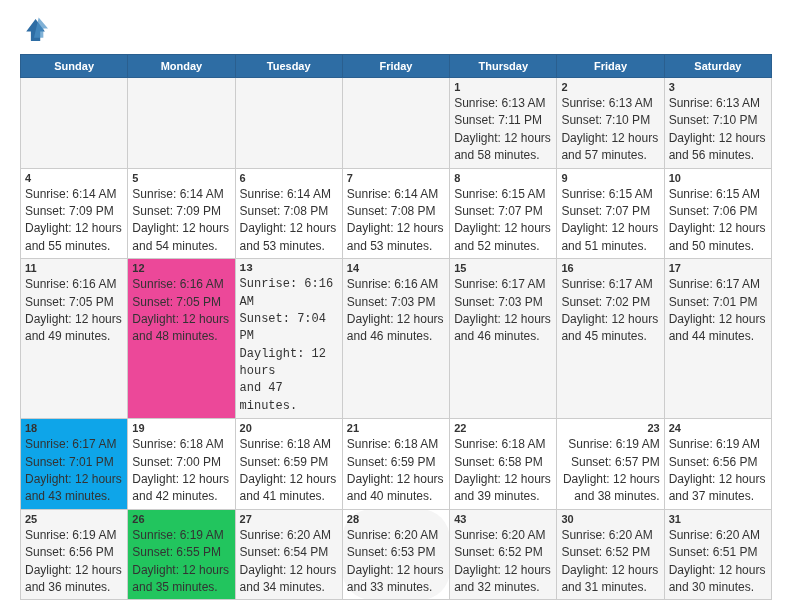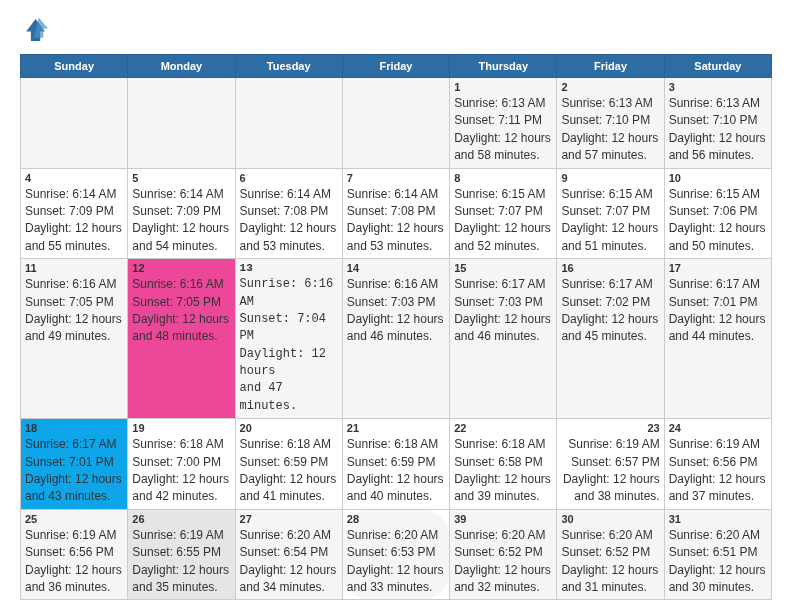--- a/index.html
+++ b/index.html
@@ -315,21 +315,21 @@
           </td>
         </tr>
         <tr>
           <td style="background: rgb(245, 245, 245);">
             <span class="day-num">25</span>
             <div class="day-info" style="white-space: pre-line;">Sunrise: 6:19 AM
 Sunset: 6:56 PM
 Daylight: 12 hours
 and 36 minutes.</div>
           </td>
-          <td style="background: #e5e5e5; margin-top: 36px;">
+          <td style="background: #22c55e; margin-top: 36px;">
             <span class="day-num">26</span>
             <div class="day-info" style="white-space: pre-line;">Sunrise: 6:19 AM
 Sunset: 6:55 PM
 Daylight: 12 hours
 and 35 minutes.</div>
           </td>
           <td style="background: rgb(245, 245, 245);">
             <span class="day-num">27</span>
             <div class="day-info" style="white-space: pre-line;">Sunrise: 6:20 AM
 Sunset: 6:54 PM
@@ -337,21 +337,21 @@
 and 34 minutes.</div>
           </td>
           <td style="background: rgb(245, 245, 245); border-radius: 30px;">
             <span class="day-num">28</span>
             <div class="day-info" style="white-space: pre-line;">Sunrise: 6:20 AM
 Sunset: 6:53 PM
 Daylight: 12 hours
 and 33 minutes.</div>
           </td>
           <td style="background: rgb(245, 245, 245);">
-            <span class="day-num">39</span>
+            <span class="day-num">43</span>
             <div class="day-info" style="white-space: pre-line;">Sunrise: 6:20 AM
 Sunset: 6:52 PM
 Daylight: 12 hours
 and 32 minutes.</div>
           </td>
           <td style="background: rgb(245, 245, 245);">
             <span class="day-num">30</span>
             <div class="day-info" style="white-space: pre-line;">Sunrise: 6:20 AM
 Sunset: 6:52 PM
 Daylight: 12 hours

